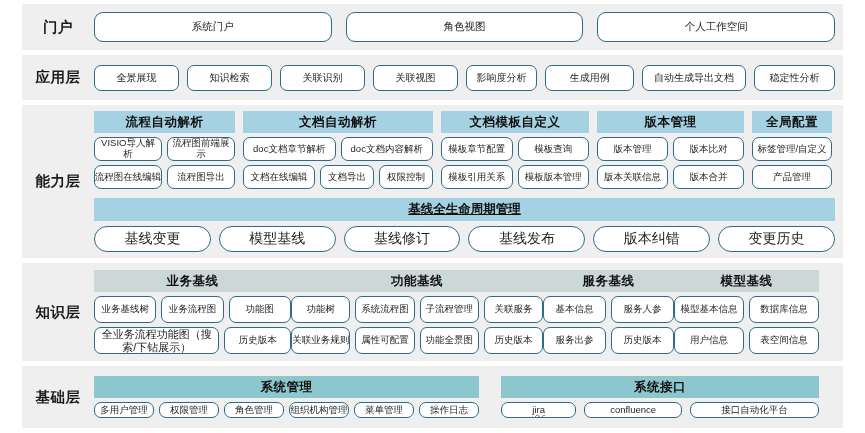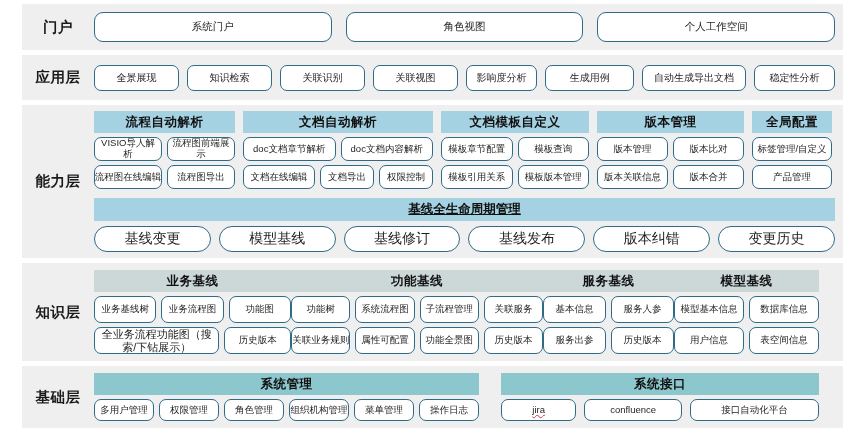--- a/index.html
+++ b/index.html
@@ -104,21 +104,21 @@
   
   #band-know { top: 263px; height: 98px; }
   .know-groups { display: flex; gap: 0; }
   .know-group { display: flex; flex-direction: column; gap: 4px; }
   .know-group .pill { height: 27px; }
 
   
   #band-base { top: 366px; height: 62px; }
   .base-groups { display: flex; gap: 22px; }
   .base-group { display: flex; flex-direction: column; gap: 4px; }
-  .base-group .pill { height: 22px; }
+  .base-group .pill { height: 16px; }
 
   
   .misspell {
     text-decoration: underline wavy #e03a2f;
     text-decoration-skip-ink: none;
   }
 </style>
 </head>
 <body>
 

